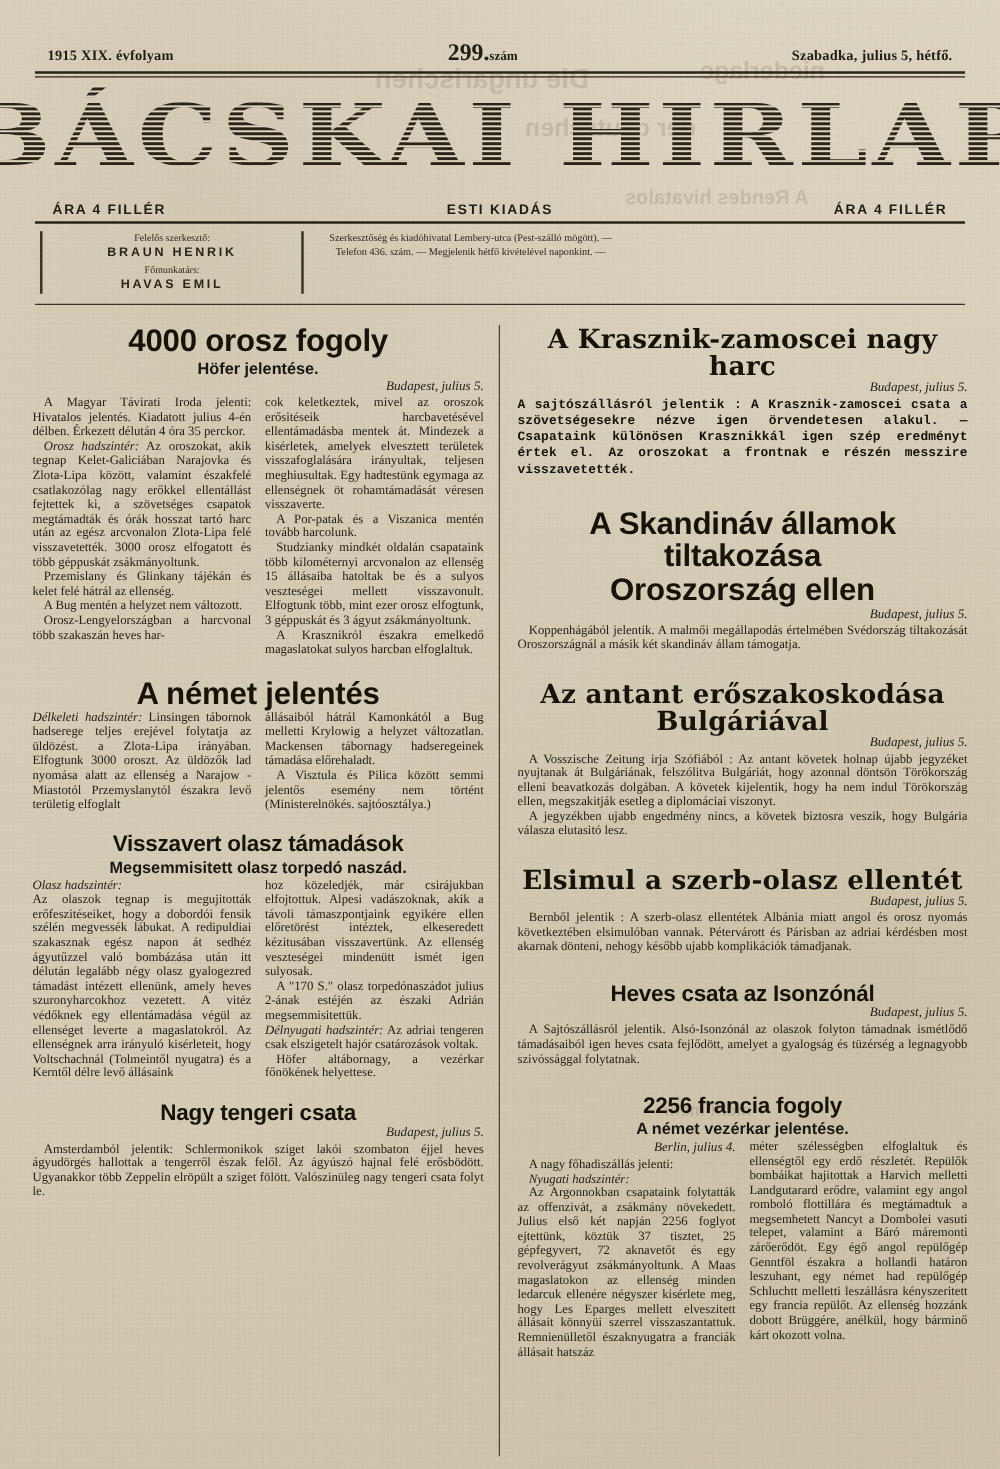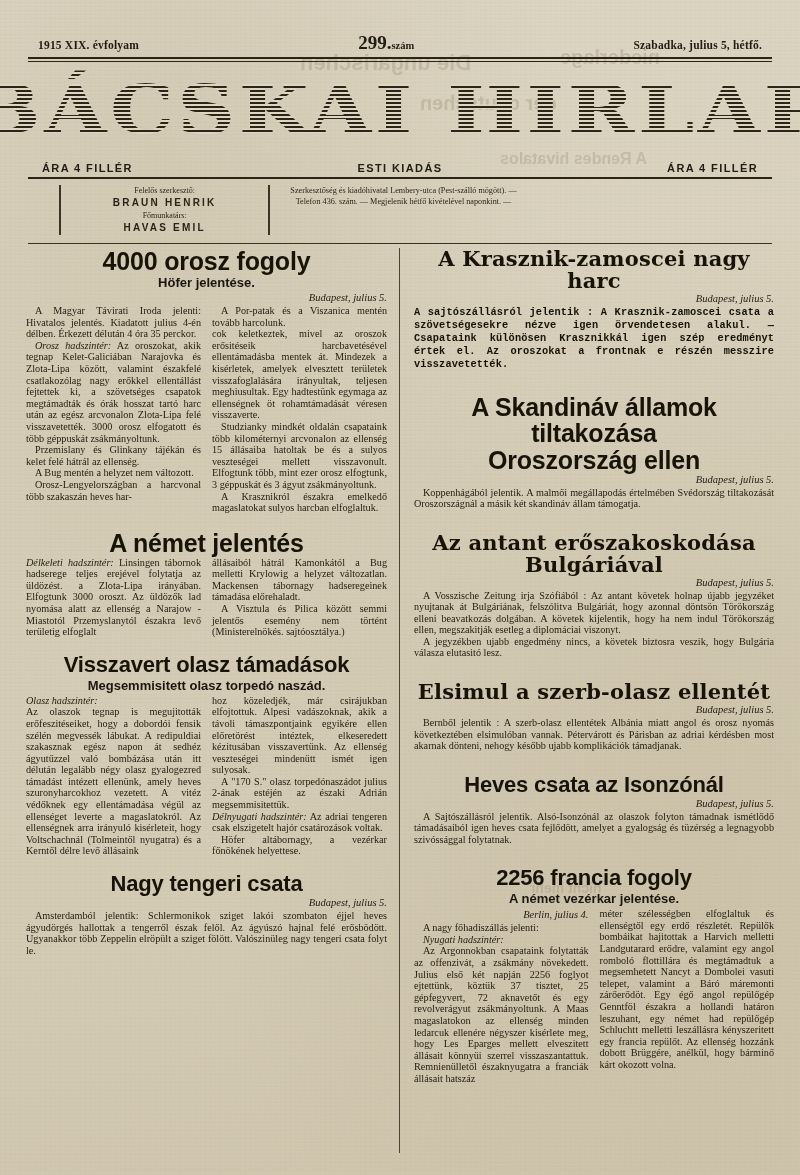--- a/index.html
+++ b/index.html
@@ -133,36 +133,36 @@
   
   .imprint {
     display: flex;
     padding: 5px 6px 6px 6px;
     font-size: 8.2px;
     line-height: 11px;
     color: #2b2519;
   }
   .imprint .cell { padding: 0 8px; }
   .imprint .cell.left  { width: 40%; text-align: justify; }
-  .imprint .cell.mid   { width: 26%; text-align: center; border-left: 2px solid #3a3326; border-right: 2px solid #3a3326; margin-left: 27px;}
+  .imprint .cell.mid   { width: 26%; text-align: center; border-left: 2px solid #3a3326; border-right: 2px solid #3a3326;}
   .imprint .cell.right { width: 34%; text-align: center; }
   .imprint .ed-name {
     font-family: "Liberation Sans", sans-serif;
     font-weight: bold;
     font-size: 10px;
     letter-spacing: 2.2px;
     display: block;
     margin: 1px 0 2px 0;
   }
   .imprint .ed-label { font-size: 8px; display: block; }
 
   
   .content {
     display: flex;
-    margin-top: 4px;
+    margin-top: 16px;
     height: 905px;
   }
   .col-main {
     width: 50%;
     padding-right: 12px;
     box-sizing: border-box;
     border-right: 1.5px solid #4a4232;
   }
   .col-side {
     width: 50%;
@@ -173,21 +173,21 @@
   h1.hl {
     font-family: "Liberation Sans", sans-serif;
     font-weight: bold;
     text-align: center;
     margin: 0 0 1px 0;
     line-height: 1.04;
     color: #181309;
     letter-spacing: -0.2px;
   }
   h1.hl.big   { font-size: 25px; }
-  h1.hl.huge  { font-size: 22px; }
+  h1.hl.huge  { font-size: 18px; }
   h1.hl.serif {
     font-family: "DejaVu Serif", serif;
     font-size: 21px;
     letter-spacing: .2px;
   }
   h2.sub {
     font-family: "Liberation Sans", sans-serif;
     font-weight: bold;
     font-size: 13px;
     text-align: center;
@@ -289,22 +289,22 @@
           <h2 class="sub">Höfer jelentése.</h2>
           <div class="dateline">
             <span class="city">Budapest,</span><span> julius 5.</span>
           </div>
           <div class="two-col">
             <p class="body">A Magyar Távirati Iroda jelenti: Hivatalos jelentés. Kiadatott julius 4-én délben. Érkezett délután 4 óra 35 perckor.</p>
             <p class="body"><span class="runhead">Orosz hadszintér:</span><span> Az oroszokat, akik tegnap Kelet-Galiciában Narajovka és Zlota-Lipa között, valamint északfelé csatlakozólag nagy erőkkel ellentállást fejtettek ki, a szövetséges csapatok megtámadták és órák hosszat tartó harc után az egész arcvonalon Zlota-Lipa felé visszavetették. 3000 orosz elfogatott és több géppuskát zsákmányoltunk.</span></p>
             <p class="body">Przemislany és Glinkany tájékán és kelet felé hátrál az ellenség.</p>
             <p class="body">A Bug mentén a helyzet nem változott.</p>
             <p class="body">Orosz-Lengyelországban a harcvonal több szakaszán heves har-</p>
+            <p class="body noind">cok keletkeztek, mivel az oroszok erősitéseik harcbavetésével ellentámadásba mentek át. Mindezek a kisérletek, amelyek elvesztett területek visszafoglalására irányultak, teljesen meghiusultak. Egy hadtestünk egymaga az ellenségnek öt rohamtámadását véresen visszaverte.</p>
             <p class="body">A Por-patak és a Viszanica mentén tovább harcolunk.</p>
-            <p class="body noind">cok keletkeztek, mivel az oroszok erősitéseik harcbavetésével ellentámadásba mentek át. Mindezek a kisérletek, amelyek elvesztett területek visszafoglalására irányultak, teljesen meghiusultak. Egy hadtestünk egymaga az ellenségnek öt rohamtámadását véresen visszaverte.</p>
             <p class="body">Studzianky mindkét oldalán csapataink több kilométernyi arcvonalon az ellenség 15 állásaiba hatoltak be és a sulyos veszteségei mellett visszavonult. Elfogtunk több, mint ezer orosz elfogtunk, 3 géppuskát és 3 ágyut zsákmányoltunk.</p>
             <p class="body">A Krasznikról északra emelkedő magaslatokat sulyos harcban elfoglaltuk.</p>
           </div>
         </div>
 
         <div class="spacer-sm"></div>
 
         <div class="sec">
           <h1 class="hl big">A német jelentés</h1>
           <div class="two-col">

